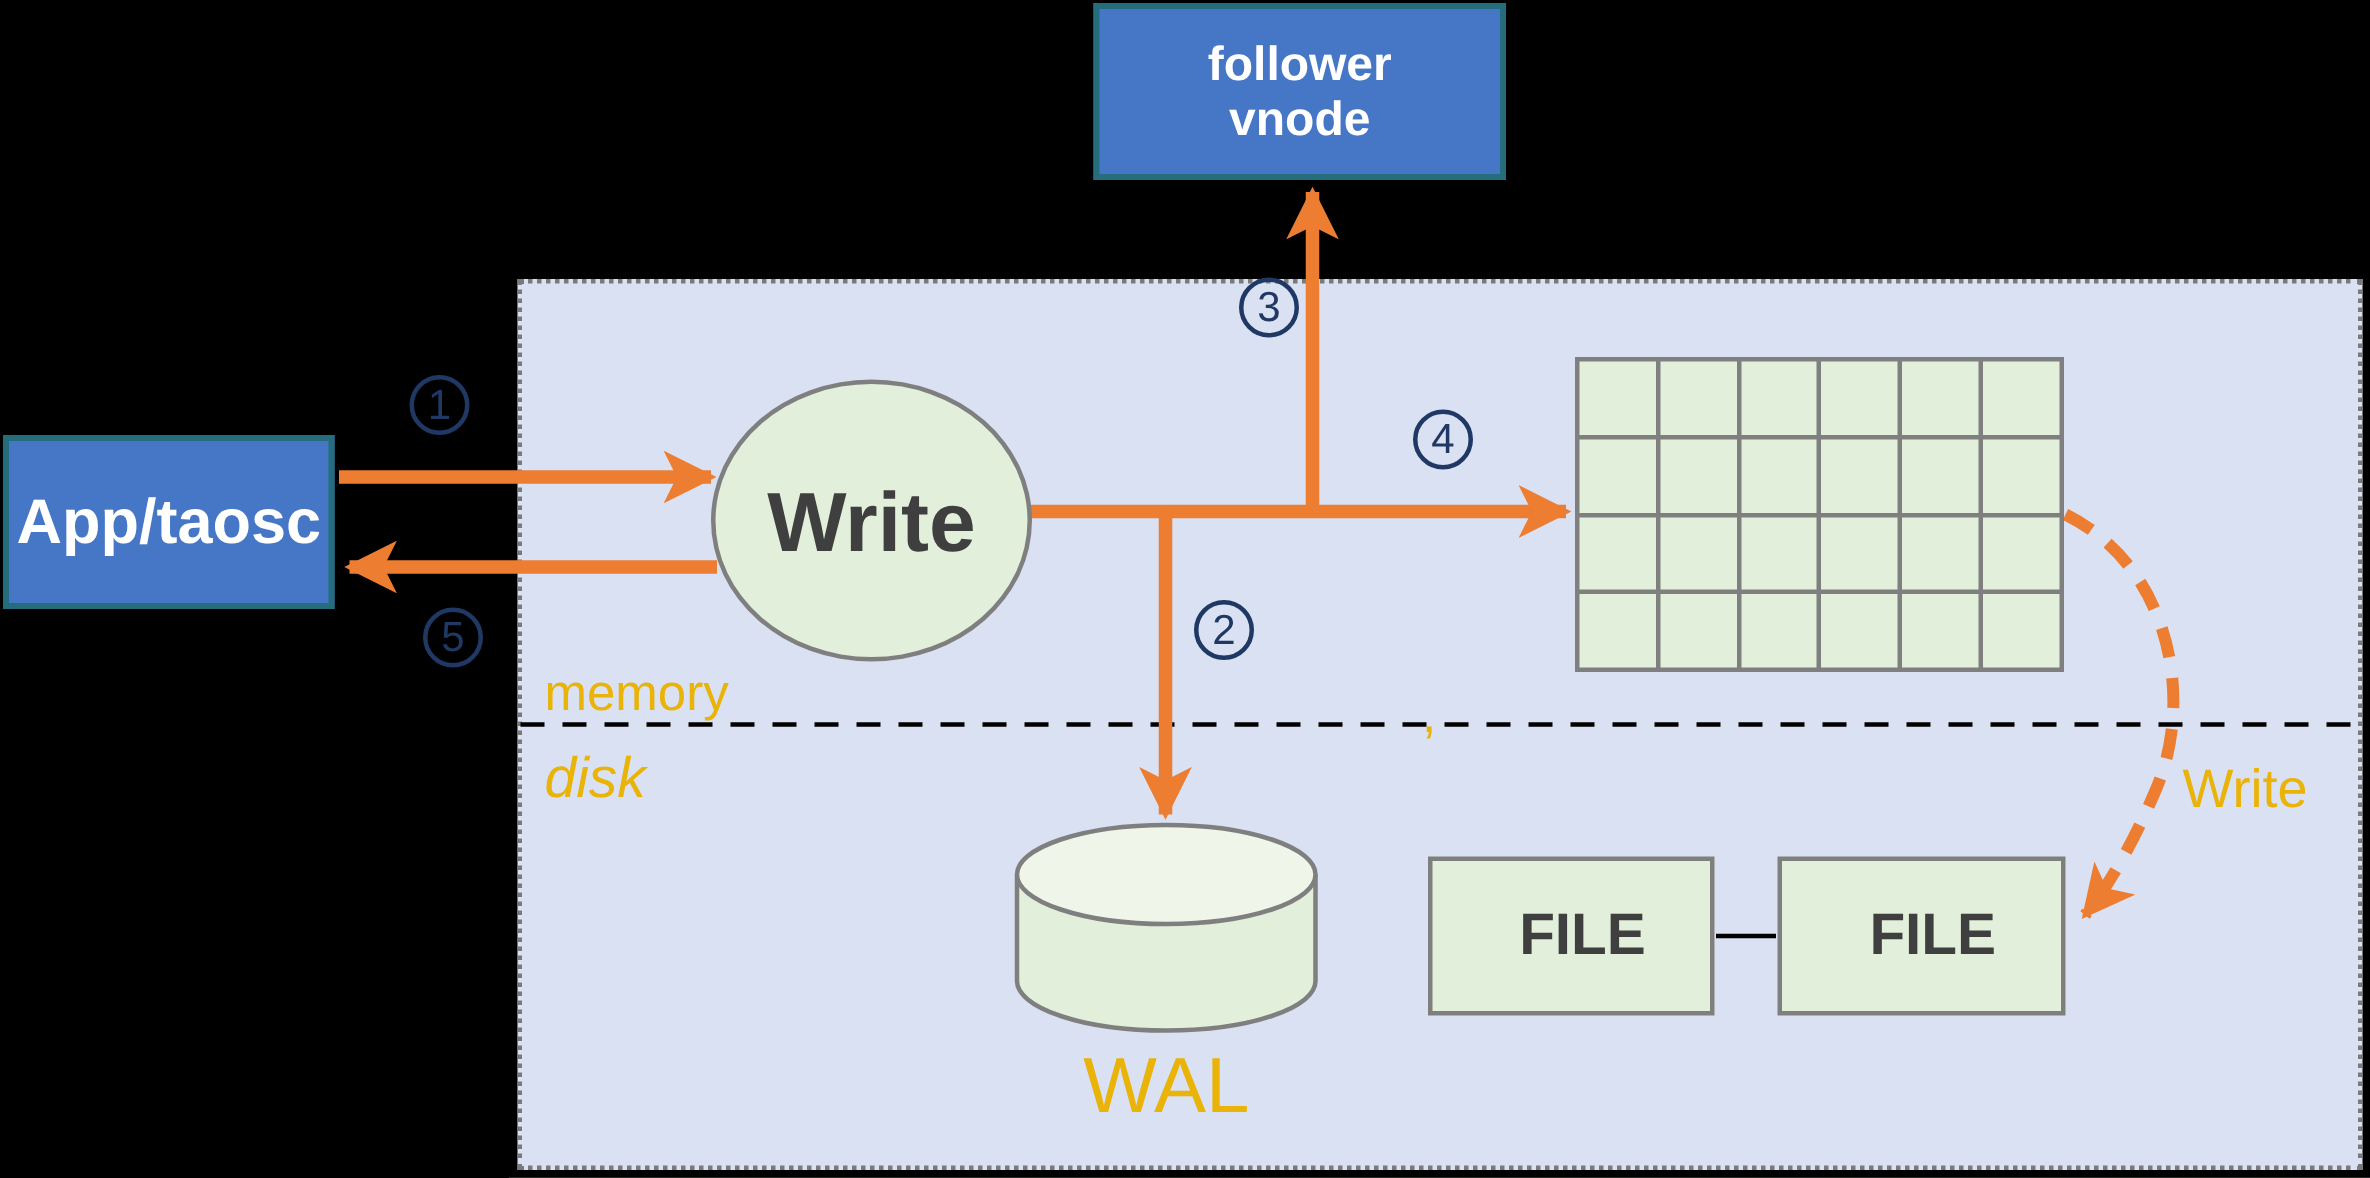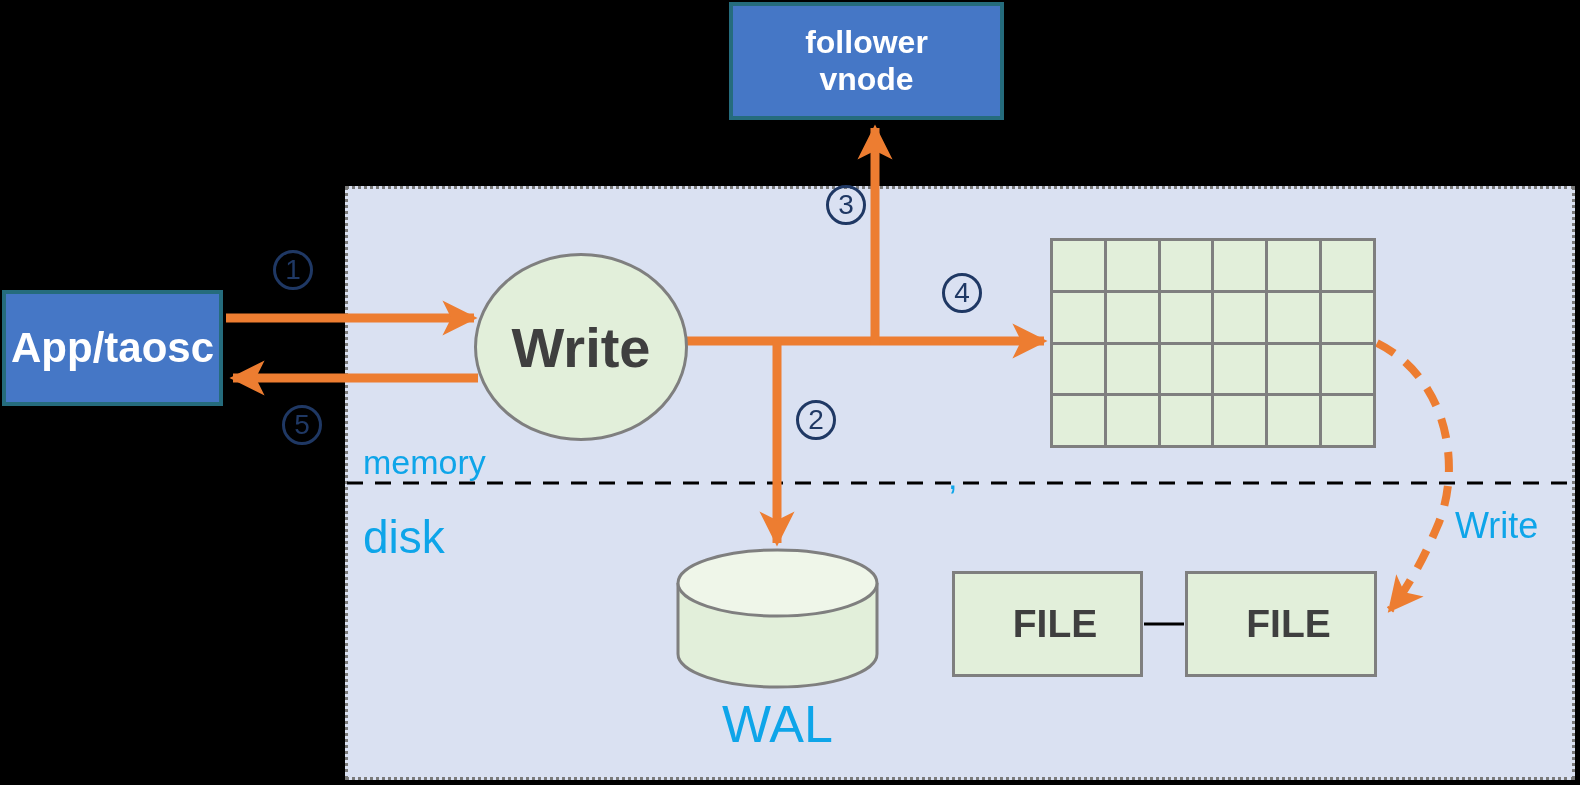--- a/index.html
+++ b/index.html
@@ -62,23 +62,23 @@
   .file-box{
     position:absolute;top:571px;width:191px;height:106px;z-index:3;
     box-sizing:border-box;background:var(--shape-green);
     border:3px solid var(--shape-border-gray);
     display:flex;align-items:center;justify-content:center;
     color:var(--text-dark);font-size:39px;font-weight:bold;padding-left:15px;
   }
   #file-box-1{left:952px;}
   #file-box-2{left:1185px;width:192px;}
   
-  .label{position:absolute;color:#0ea5e9;z-index:4;}
+  .label{position:absolute;color:#eab308;z-index:4;}
   #label-memory{left:363px;top:443px;font-size:34px;}
-  #label-disk{left:363px;top:510px;font-size:46px;}
+  #label-disk{left:363px;top:498px;font-size:38px;font-style:italic;}
   #label-wal{left:700px;top:694px;width:155px;text-align:center;font-size:52px;}
   #label-flush{left:1455px;top:505px;font-size:36px;}
   #label-leader{left:1250px;top:710px;width:305px;text-align:right;font-size:36px;}
   #divider-artifact{left:948px;top:458px;font-size:34px;}
   
   .step-badge{
     position:absolute;z-index:4;width:40px;height:40px;box-sizing:border-box;
     border:3px solid var(--step-navy);border-radius:50%;
     color:var(--step-navy);font-size:28px;
     display:flex;align-items:center;justify-content:center;

